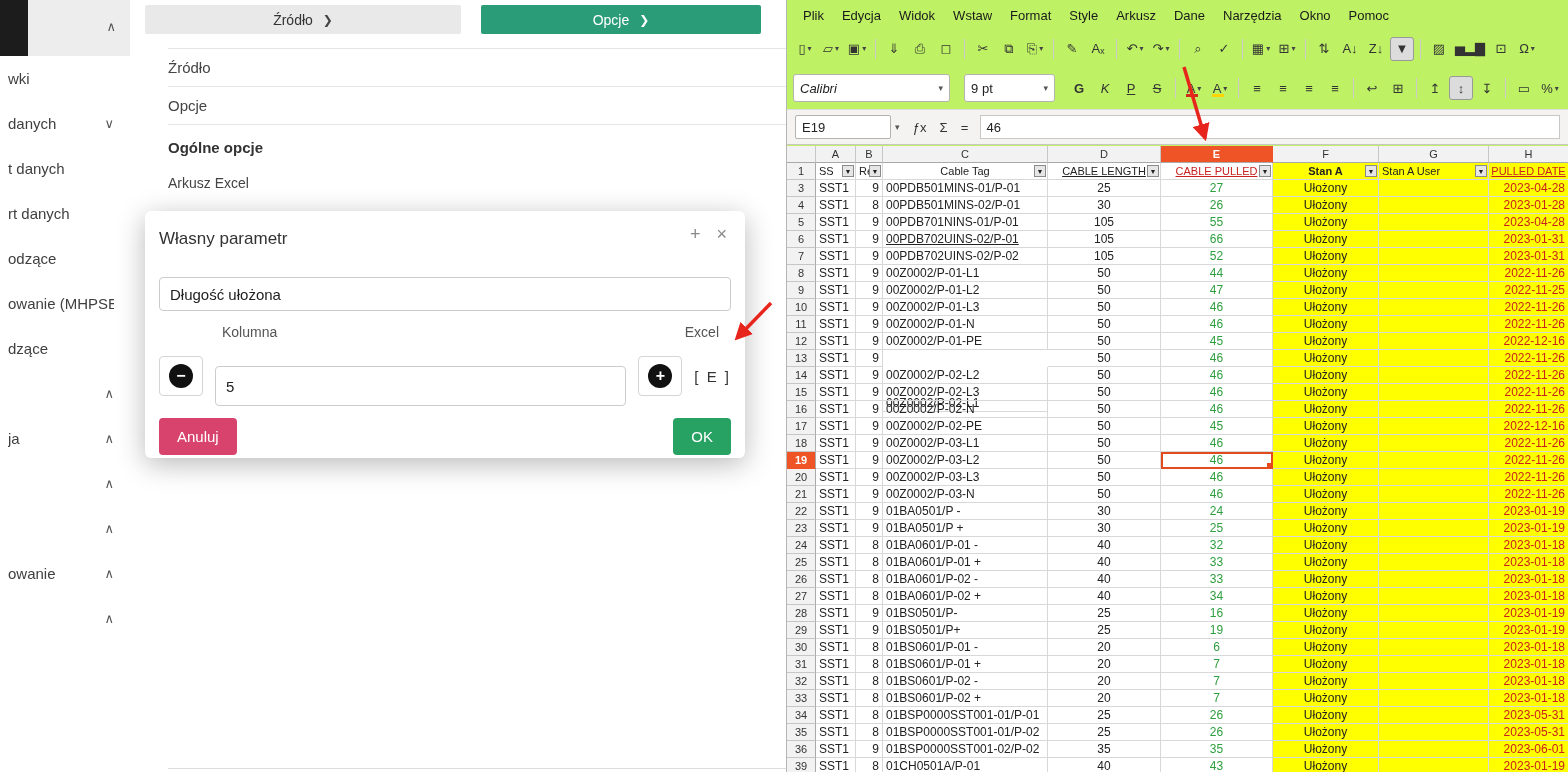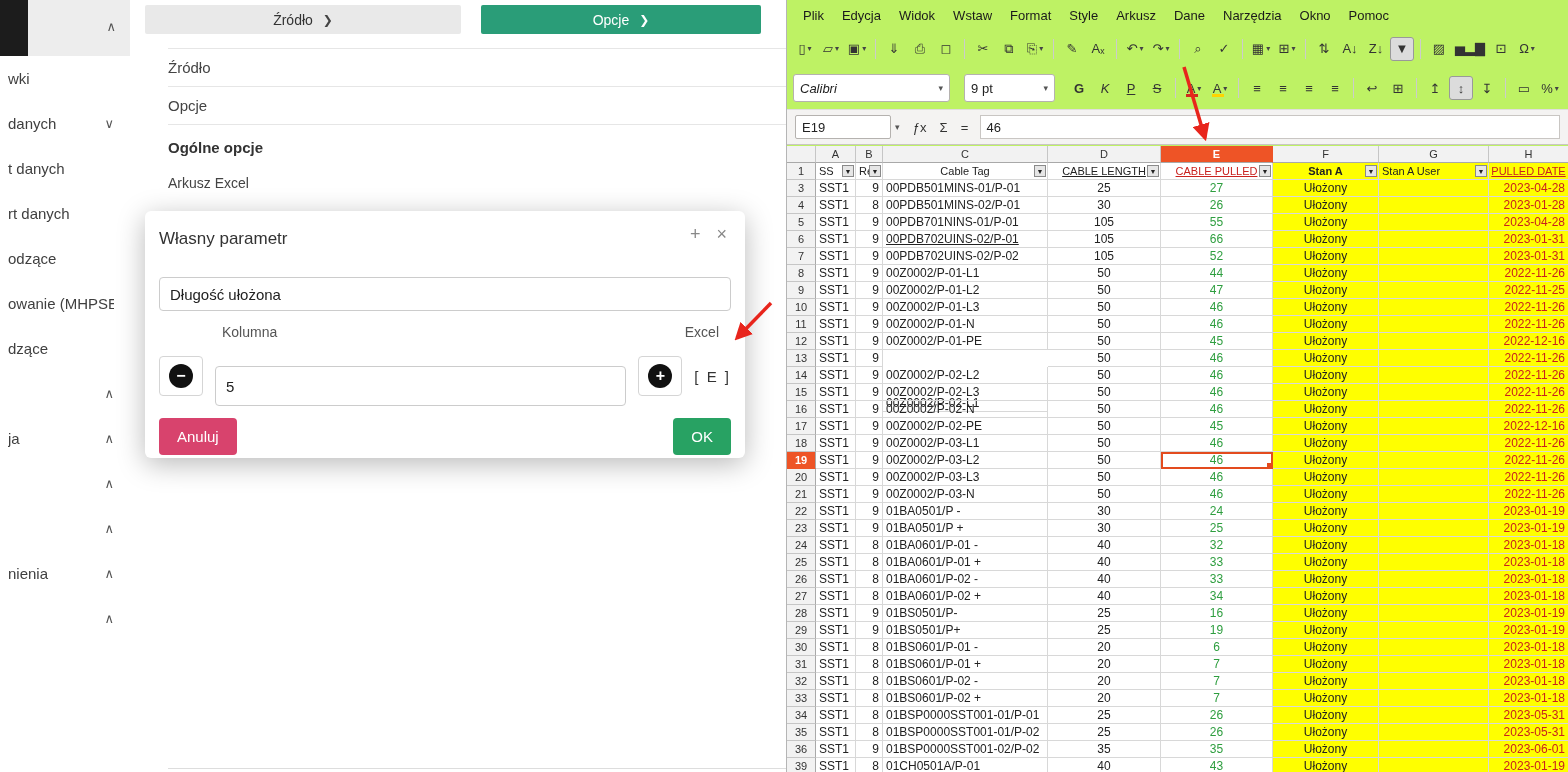--- a/index.html
+++ b/index.html
@@ -162,21 +162,21 @@
           </div>
           <div class="sb-item">
             <div class="sb-label"></div>
             <span class="sb-chev">∧</span>
           </div>
           <div class="sb-item">
             <div class="sb-label"></div>
             <span class="sb-chev">∧</span>
           </div>
           <div class="sb-item">
-            <div class="sb-label">nienia</div>
+            <div class="sb-label">owanie</div>
             <span class="sb-chev">∧</span>
           </div>
           <div class="sb-item">
             <div class="sb-label"></div>
             <span class="sb-chev">∧</span>
           </div>
         </div>
     </div>
 
     <div class="main">

